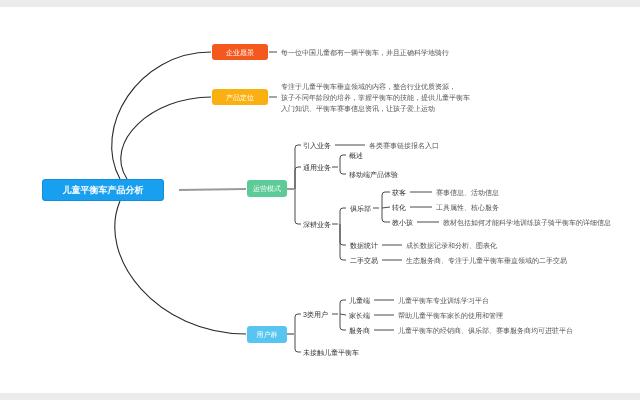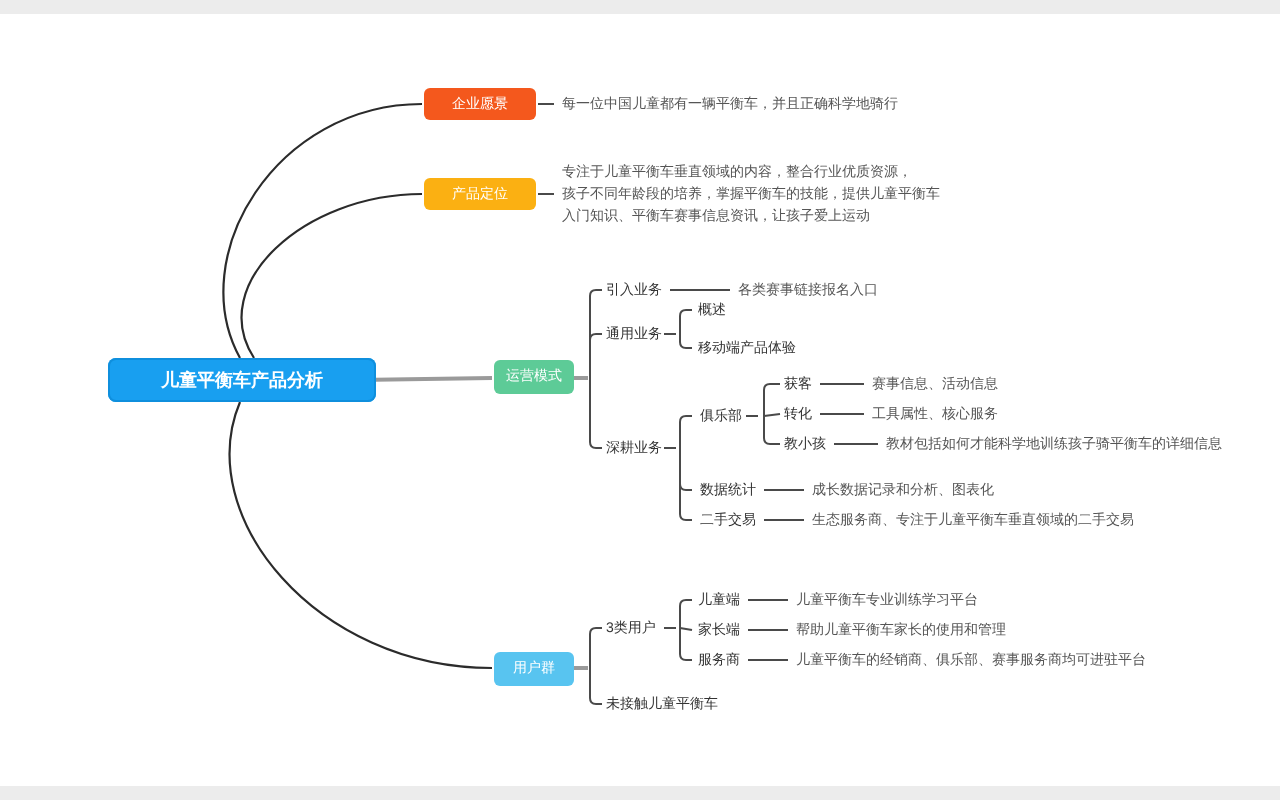--- a/index.html
+++ b/index.html
@@ -2,21 +2,21 @@
 <html><head>
 <meta charset="utf-8">
 <style>
   *{margin:0;padding:0;box-sizing:border-box}
   html,body{width:640px;height:400px}
   body{position:relative;background:#ffffff;font-family:"Liberation Sans",sans-serif;overflow:hidden}
   .band{position:absolute;left:0;width:640px;height:7px;background:#ececec}
   svg.wires{position:absolute;left:0;top:0}
   .pill{position:absolute;display:flex;align-items:center;justify-content:center;
         color:#fff;font-size:7px;line-height:1;white-space:nowrap;border-radius:3px}
-  .root-pill{left:54px;top:179px;width:134px;height:22px;background:#189ff0;
+  .root-pill{left:42px;top:179px;width:122px;height:22px;background:#189ff0;
         font-size:9px;font-weight:bold;border-radius:4px;box-shadow:0 0 0 1px #0f8fdd inset}
   .pill-vision{left:212px;top:44px;width:56px;height:16px;background:#f4581d}
   .pill-position{left:212px;top:89px;width:56px;height:16px;background:#fbb012}
   .pill-ops{left:247px;top:180px;width:40px;height:17px;background:#5dcb97}
   .pill-users{left:247px;top:326px;width:40px;height:17px;background:#58c4f0}
   .lbl{position:absolute;font-size:7px;line-height:9px;color:#333;white-space:nowrap}
   .note{position:absolute;font-size:7px;line-height:9px;color:#555;white-space:nowrap}
 </style>
 </head>
 <body>

